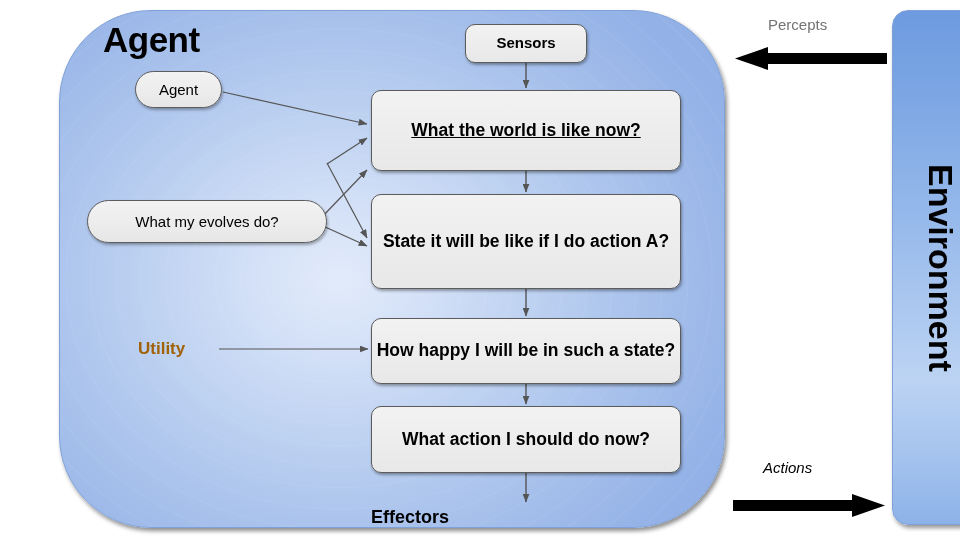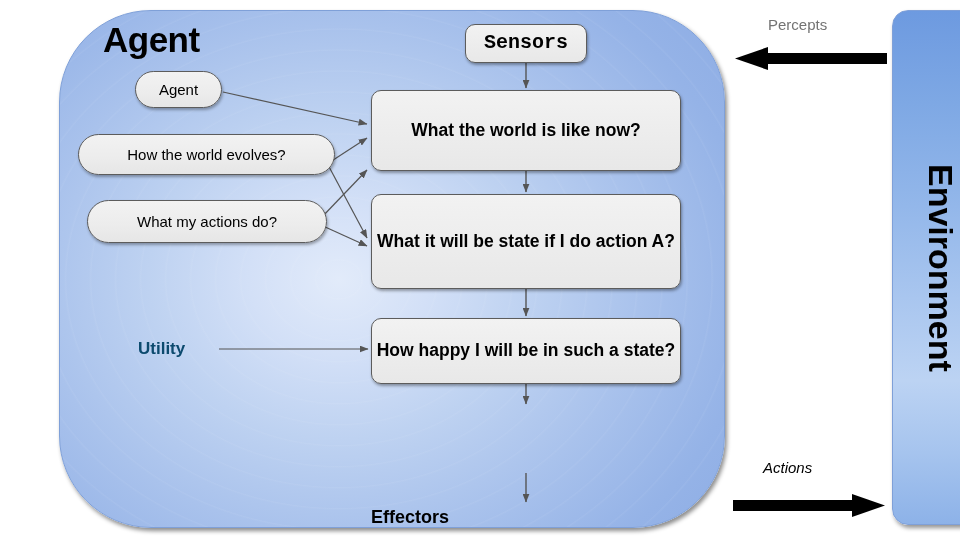--- a/index.html
+++ b/index.html
@@ -81,22 +81,22 @@
     align-items: center;
     justify-content: center;
     text-align: center;
     font-weight: bold;
     color: #000;
     box-sizing: border-box;
     z-index: 5;
     line-height: 1.22;
   }
 
-  .box-sensors { left: 424px; top: 24px;  width: 122px; height: 39px; font-size: 20px; font-family: Liberation Mono, monospace; }
-  .box-world   { left: 330px; top: 90px;  width: 310px; height: 81px; font-size: 17.5px; }
+  .box-sensors { left: 424px; top: 24px;  width: 122px; height: 39px; font-size: 15px; }
+  .box-world   { left: 330px; top: 90px;  width: 310px; height: 81px; font-size: 17.5px; text-decoration: underline; }
   .box-action  { left: 330px; top: 194px; width: 310px; height: 95px; font-size: 17.5px; }
   .box-happy   { left: 330px; top: 318px; width: 310px; height: 66px; font-size: 17.5px; }
   .box-do      { left: 330px; top: 406px; width: 310px; height: 67px; font-size: 17.5px; }
 
   .effectors-label {
     position: absolute;
     left: 330px;
     top: 507px;
     width: 310px;
     font-size: 18px;
@@ -123,21 +123,21 @@
   .oval-state    { left: 94px; top: 71px;  width: 87px;  height: 37px; font-size: 15px; }
   .oval-evolves  { left: 37px; top: 134px; width: 257px; height: 41px; font-size: 15px; }
   .oval-actions  { left: 46px; top: 200px; width: 240px; height: 43px; font-size: 15px; }
 
   .utility-label {
     position: absolute;
     left: 97px;
     top: 339px;
     font-size: 17px;
     font-weight: bold;
-    color: #0c4a6e;
+    color: #a16207;
     z-index: 5;
   }
 
   
   .env-box {
     position: absolute;
     left: 851px;
     top: 10px;
     width: 97px;
     height: 515px;
@@ -216,46 +216,46 @@
 <div id="stage">
 
   <div class="agent-box"></div>
 
   <div class="agent-title">Agent</div>
 
   <div class="oval oval-state">
     <span>Agent</span>
   </div>
 
-  <div class="oval oval-evolves">
-    <span>How the world evolves?</span>
-  </div>
 
   <div class="oval oval-actions">
-    <span>What my actions do?</span>
+    <span>What my evolves do?</span>
   </div>
 
   <div class="utility-label">Utility</div>
 
   <div class="pbox box-sensors">
     <span>Sensors</span>
   </div>
 
   <div class="pbox box-world">
     <span>What the world is like now?</span>
   </div>
 
   <div class="pbox box-action">
-    <span>What it will be state if I do action A?</span>
+    <span>State it will be like if I do action A?</span>
   </div>
 
   <div class="pbox box-happy">
     <span>How happy I will be in such a state?</span>
   </div>
 
+  <div class="pbox box-do">
+    <span>What action I should do now?</span>
+  </div>
 
   <div class="effectors-label">Effectors</div>
 
   <svg id="edges" viewBox="0 0 960 540" xmlns="http://www.w3.org/2000/svg">
     <defs>
       <marker id="ah" markerWidth="9" markerHeight="7" refX="8.4" refY="3.5" orient="auto" markerUnits="userSpaceOnUse">
         <path d="M0,0 L9,3.5 L0,7 z" fill="#555555"></path>
       </marker>
     </defs>
 

